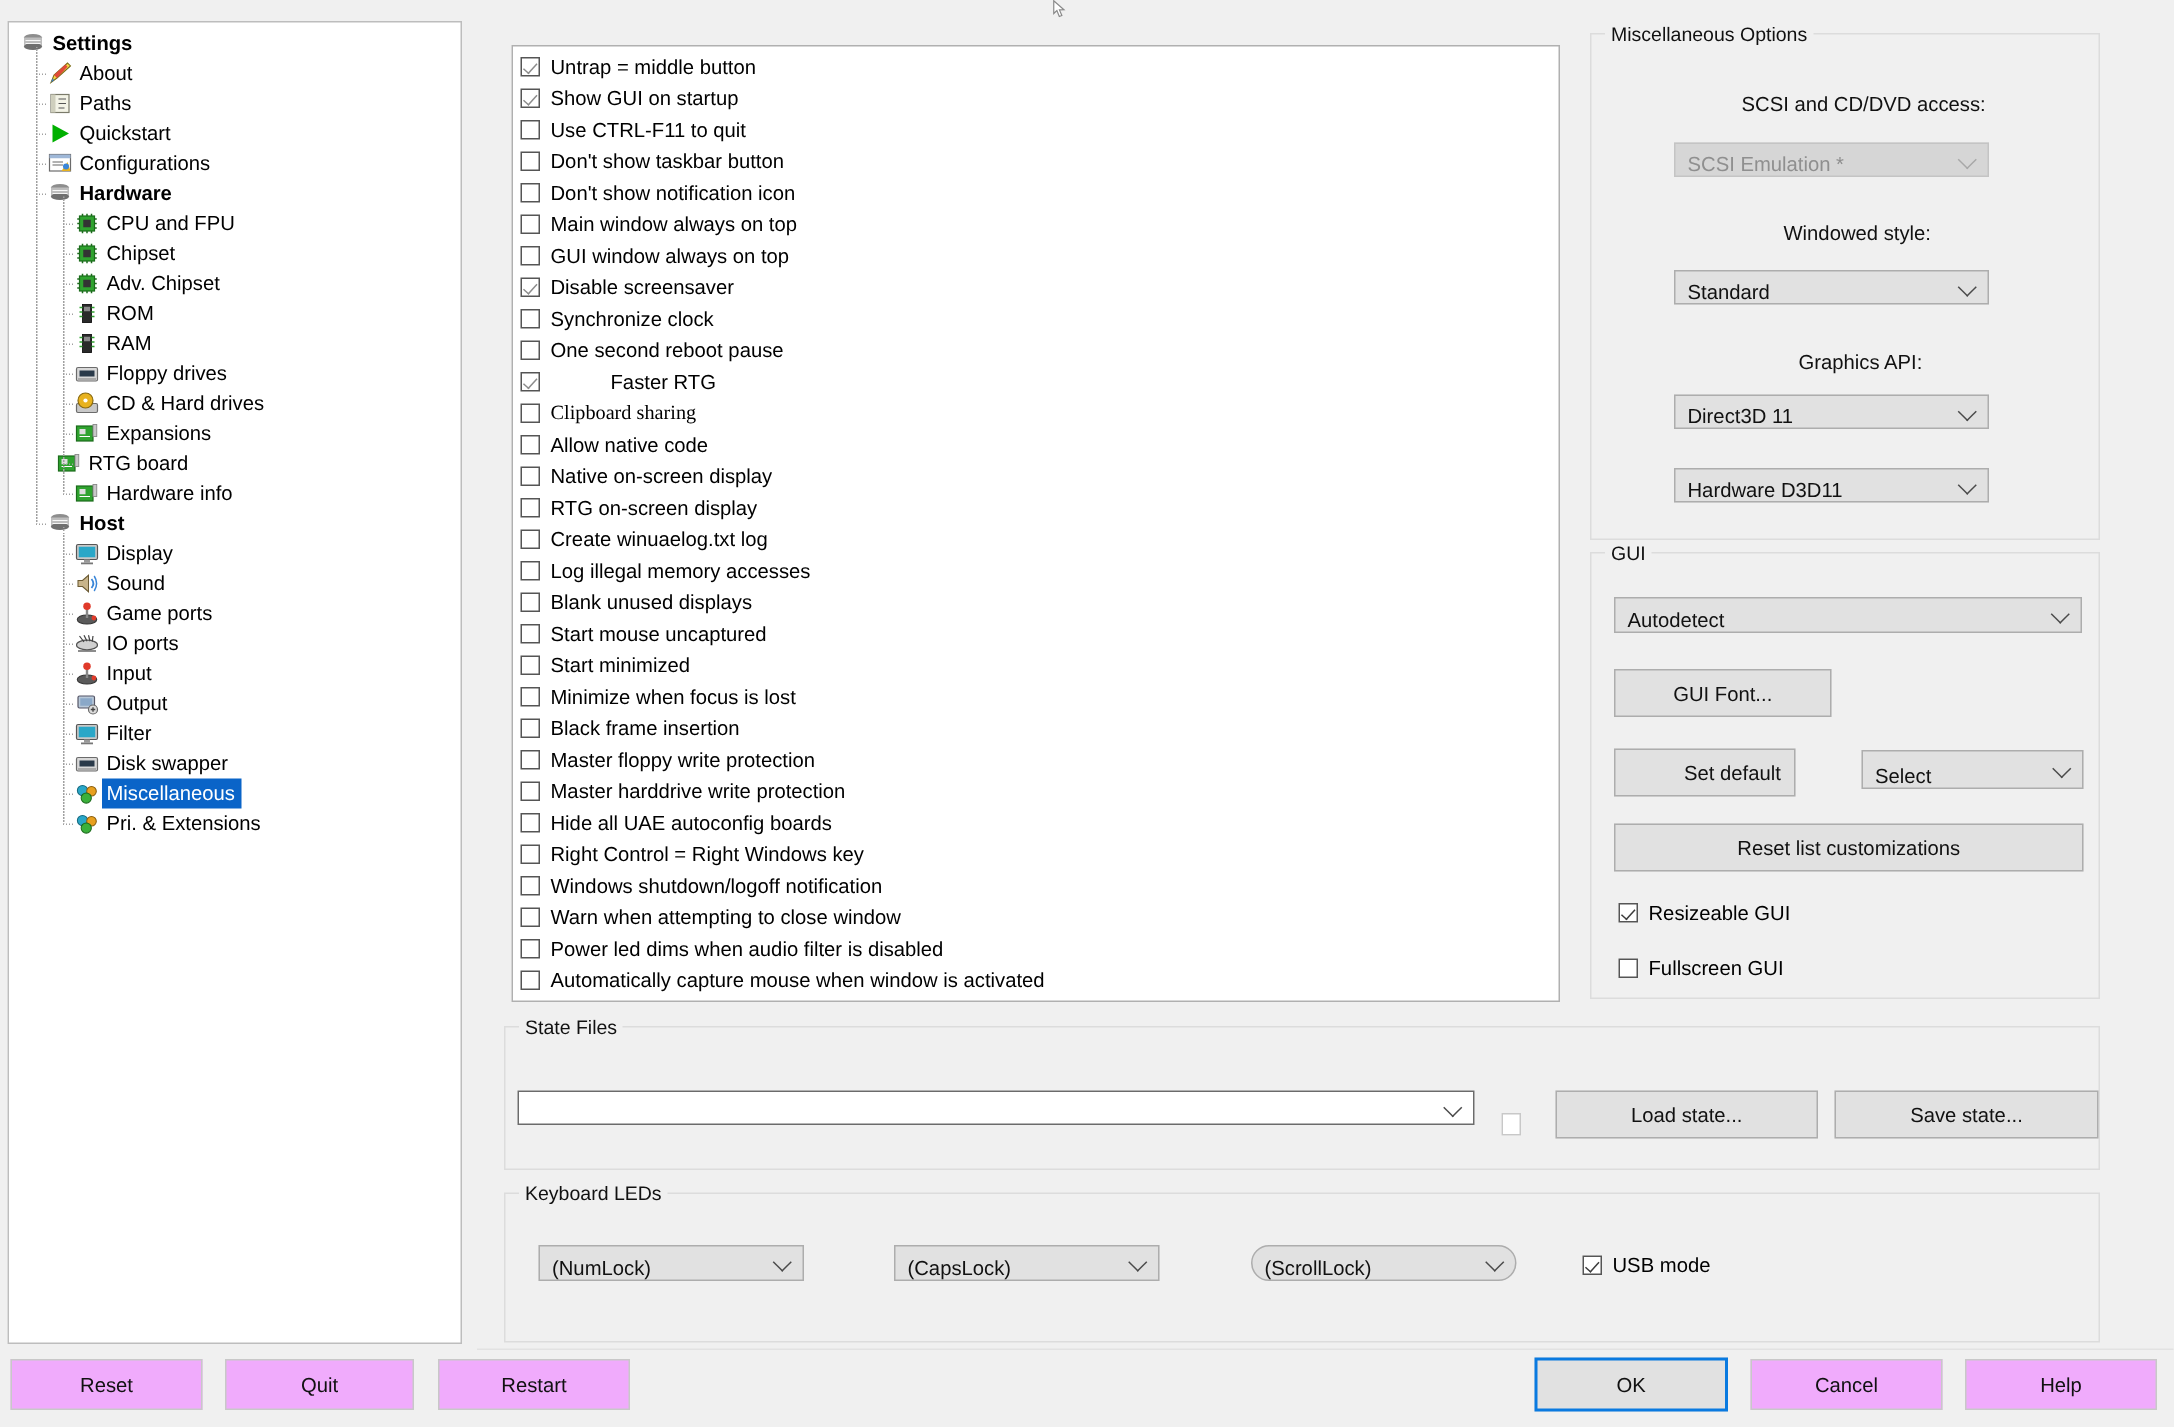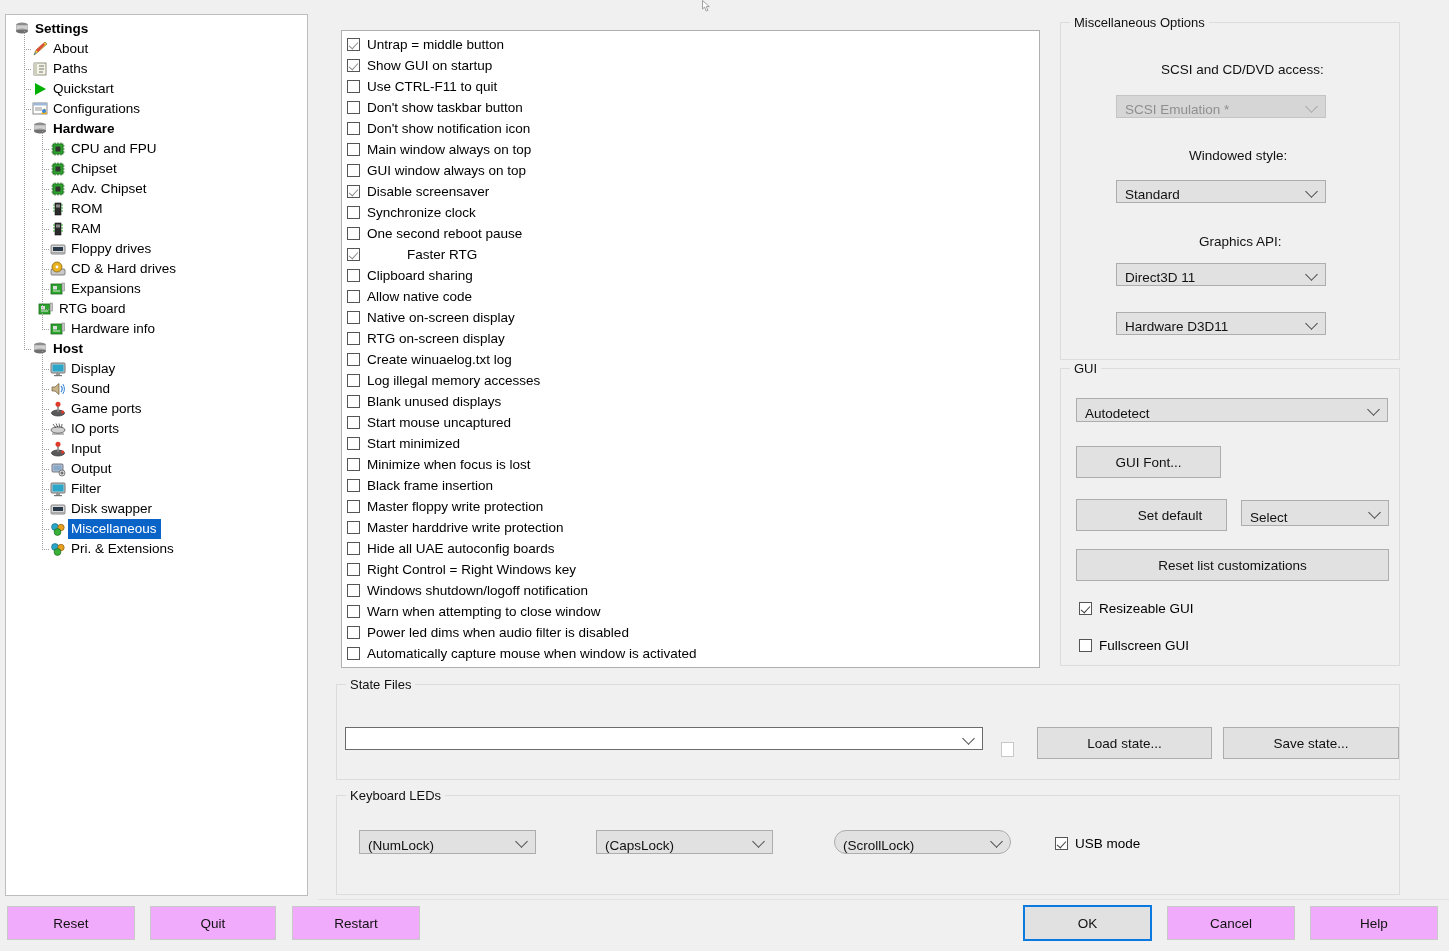--- a/index.html
+++ b/index.html
@@ -469,21 +469,21 @@
           <span class="cblabel">Synchronize clock</span>
         </div>
         <div class="cbrow" style="left: 5px; top: 193px;">
           <span class="cbox"></span>
           <span class="cblabel">One second reboot pause</span>
         </div>
         <div class="cbrow" style="left: 5px; top: 214px; gap: 40px;">
           <span class="cbox checked"></span>
           <span class="cblabel">Faster RTG</span>
         </div>
-        <div class="cbrow" style="left: 5px; top: 235px;">
+        <div class="cbrow" style="left: 5px; top: 235px; font-family: Liberation Serif, serif;">
           <span class="cbox"></span>
           <span class="cblabel">Clipboard sharing</span>
         </div>
         <div class="cbrow" style="left: 5px; top: 256px;">
           <span class="cbox"></span>
           <span class="cblabel">Allow native code</span>
         </div>
         <div class="cbrow" style="left: 5px; top: 277px;">
           <span class="cbox"></span>
           <span class="cblabel">Native on-screen display</span>
@@ -590,21 +590,21 @@
 
     <div class="combo" style="left:15px;top:29px;width:312px;height:24px;">
       <span>Autodetect</span>
       <span class="arrow"></span>
     </div>
 
     <div class="btn" style="left:15px;top:77px;width:145px;height:32px;align-items:center;">
       <span>GUI Font...</span>
     </div>
 
-    <div class="btn" style="left:15px;top:130px;width:151px;height:32px;padding-left:37px;">
+    <div class="btn" style="left:15px;top:130px;width:121px;height:32px;padding-left:37px;">
       <span>Set default</span>
     </div>
 
     <div class="combo" style="left:180px;top:131px;width:148px;height:26px;">
       <span>Select</span>
       <span class="arrow"></span>
     </div>
 
     <div class="btn" style="left:15px;top:180px;width:313px;height:32px;">
       <span>Reset list customizations</span>

